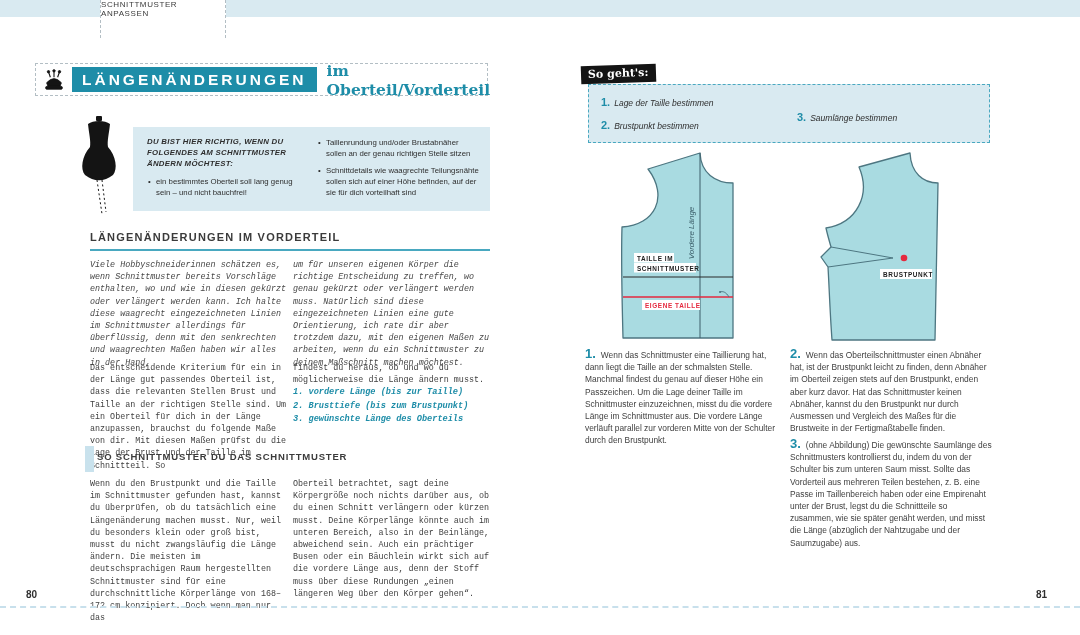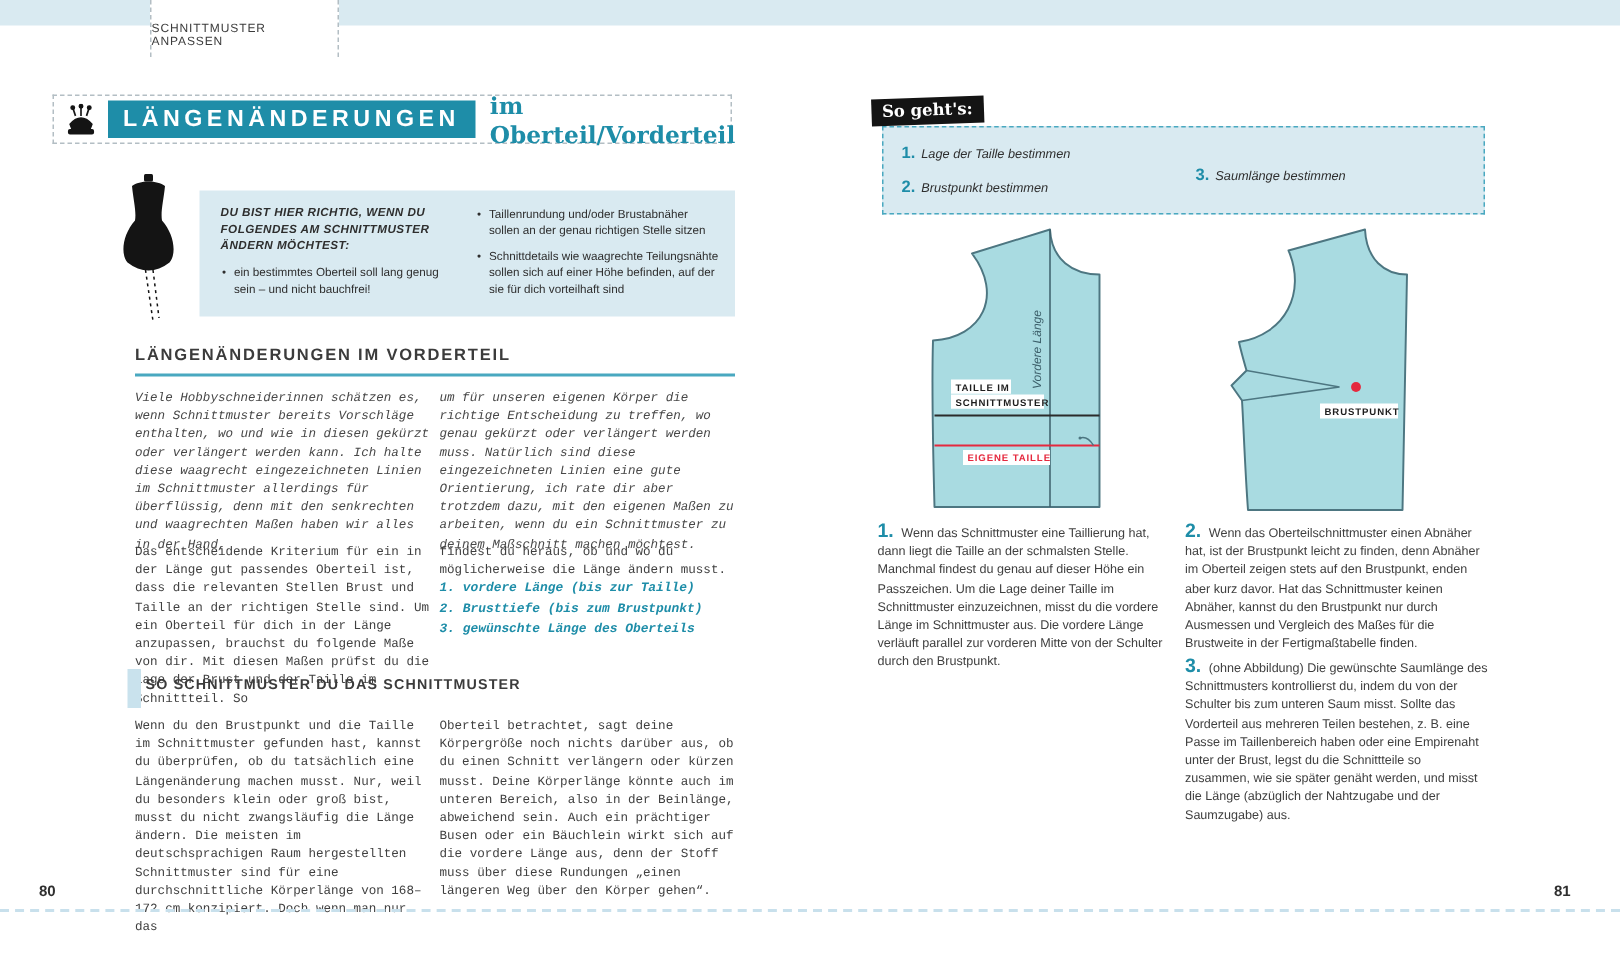--- a/index.html
+++ b/index.html
@@ -10,21 +10,21 @@
     --stroke:#4d7681;
     --ink:#3d3d3d;
   }
   *{margin:0;padding:0;box-sizing:border-box;}
   html,body{width:1080px;height:635px;}
   body{font-family:"Liberation Sans",sans-serif;background:#ffffff;color:var(--ink);position:relative;overflow:hidden;}
   .abs{position:absolute;}
 
   
   .top-strip{left:0;top:0;width:1080px;height:17px;background:var(--lightblue);}
-  .header-tab{left:100px;top:0;width:126px;height:38px;background:#fff;border-left:1px dashed #b3bec4;border-right:1px dashed #b3bec4;display:flex;align-items:flex-end;justify-content:center;padding-bottom:6px;}
+  .header-tab{left:100px;top:0;width:126px;height:38px;background:#fff;border-left:1px dashed #b3bec4;border-right:1px dashed #b3bec4;display:flex;justify-content:center;padding-bottom:6px;}
   .header-tab span{font-size:8px;letter-spacing:.6px;color:#3b3b3b;}
 
   
   .title-box{left:35px;top:63px;width:453px;height:33px;border:1px dashed #b3bec4;display:flex;align-items:center;}
   .title-icon{width:22px;height:22px;margin-left:7px;flex:0 0 auto;}
   .title-highlight{margin-left:7px;background:var(--accent);color:#ffffff;font-weight:bold;font-size:15.5px;letter-spacing:3px;padding:4px 10px 3px 10px;}
   .title-suffix{font-family:"DejaVu Serif",serif;font-weight:bold;font-size:15.5px;color:var(--accent);margin-left:10px;}
 
   
   .sogehts-label{left:581px;top:65px;background:#141414;color:#fff;font-family:"DejaVu Serif",serif;font-weight:bold;font-size:11px;padding:2px 7px 3px 7px;transform:rotate(-2deg);z-index:3;}

